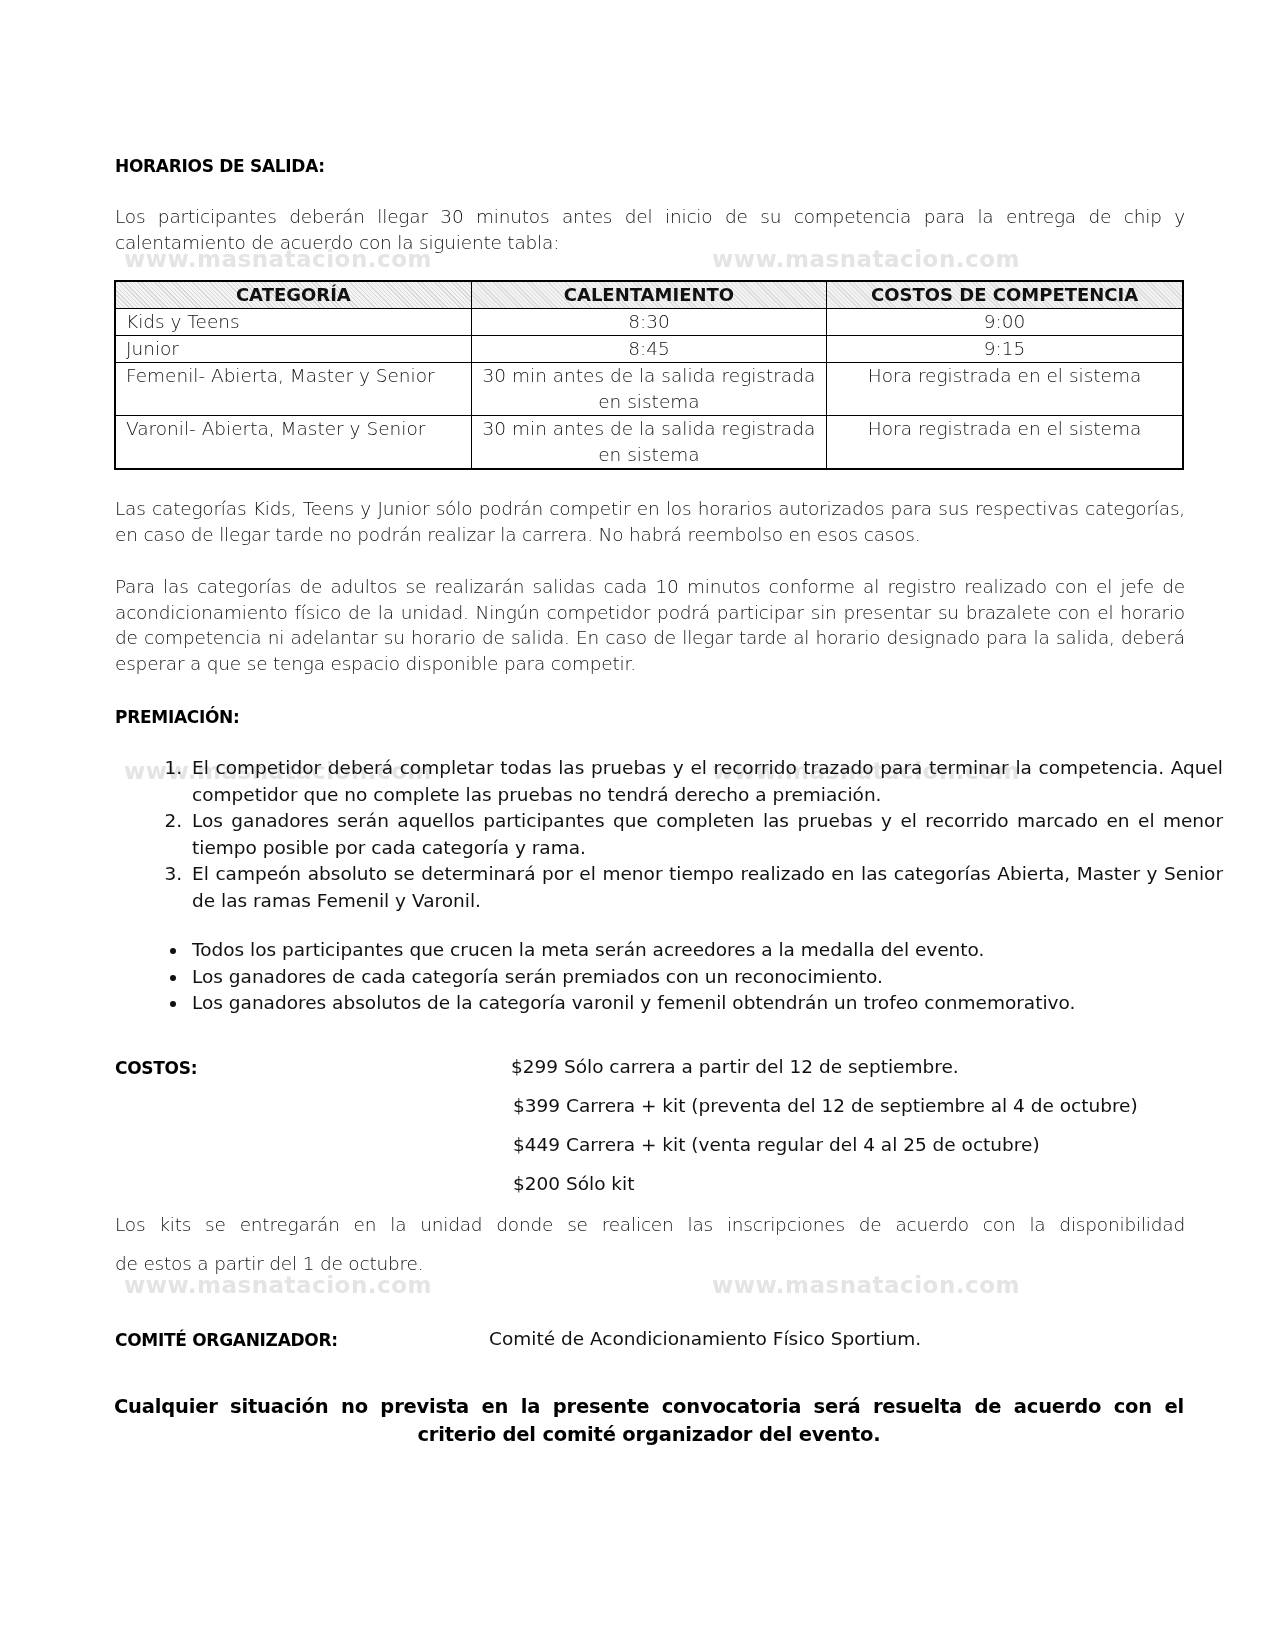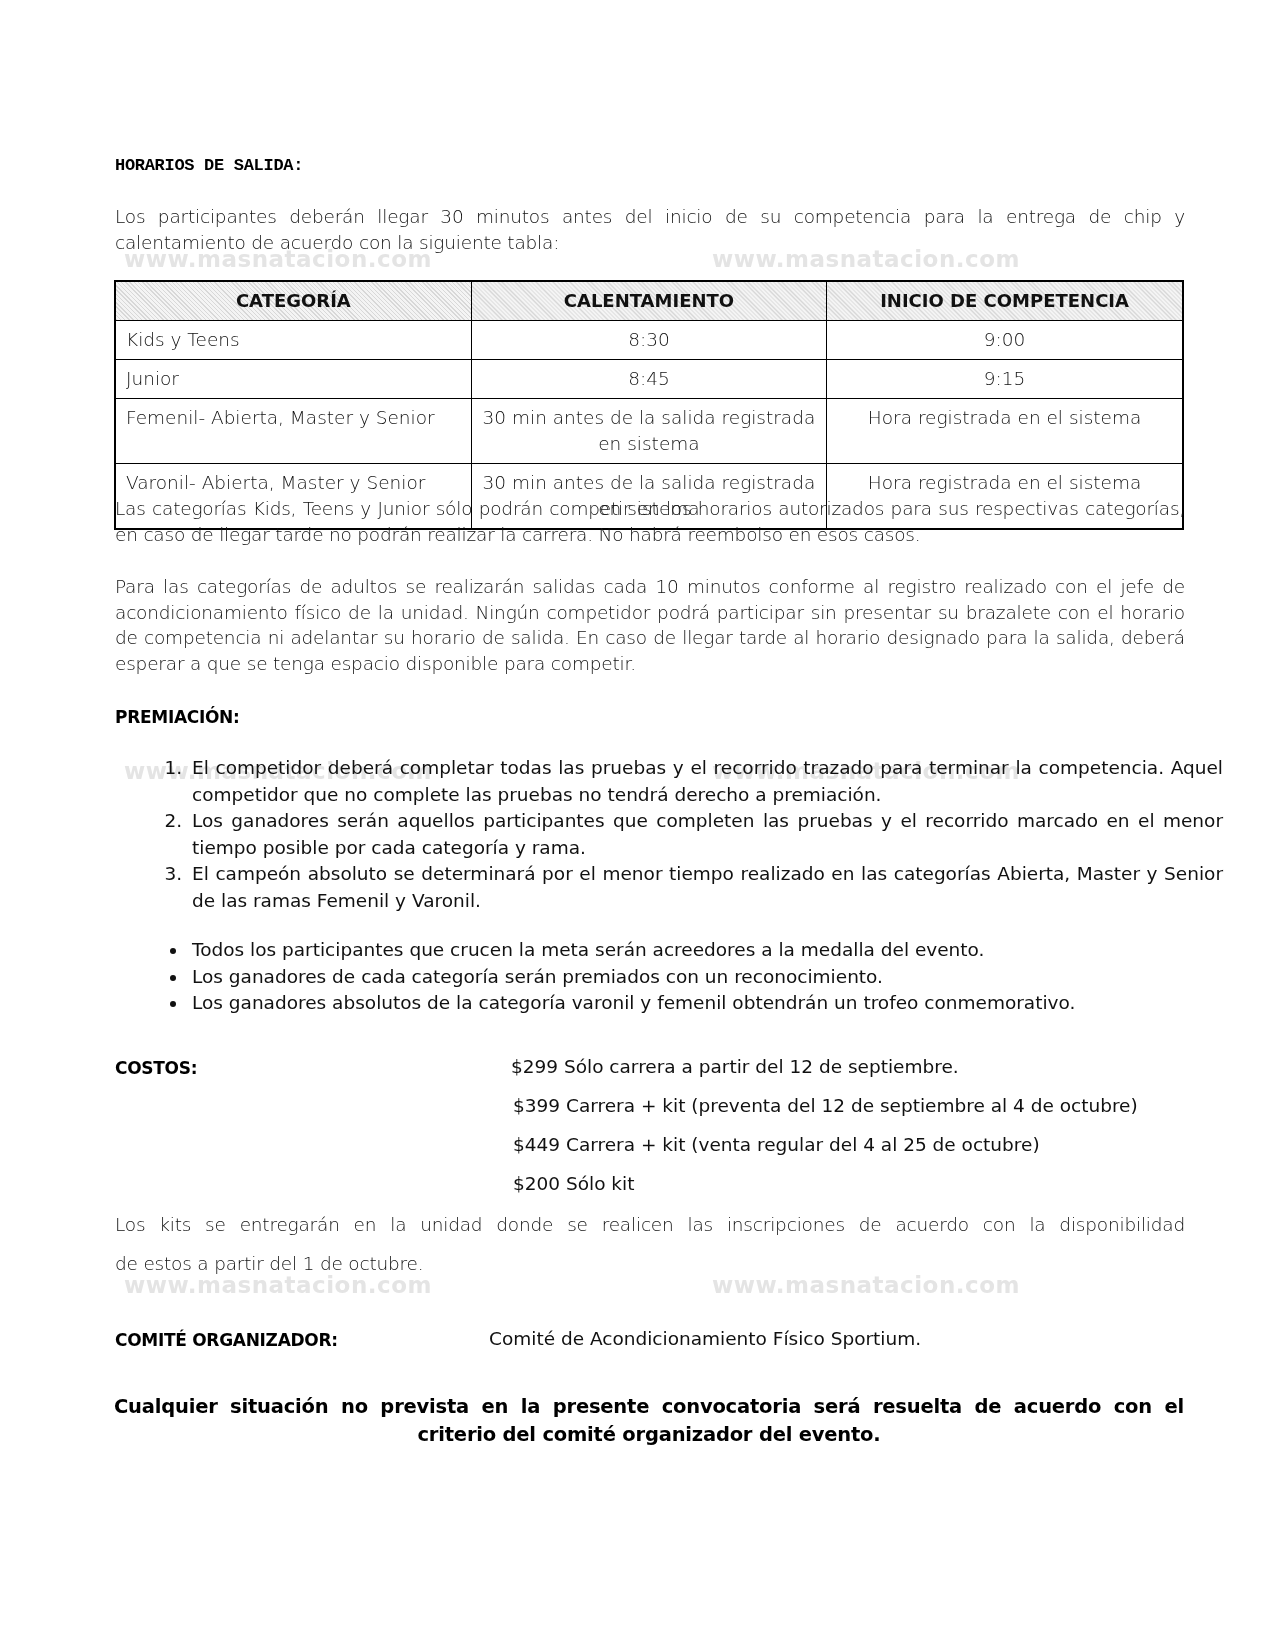--- a/index.html
+++ b/index.html
@@ -4,21 +4,21 @@
 <style>
   html, body { margin:0; padding:0; }
   body { width:1275px; height:1650px; background:#ffffff; position:relative; overflow:hidden;
          font-family:"DejaVu Sans", sans-serif; color:#000; }
   .page { position:absolute; left:0; top:0; width:1275px; height:1650px; }
   .abs { position:absolute; }
   .h { font-weight:bold; font-size:17px; letter-spacing:-0.3px; }
   .p { font-size:18.5px; font-weight:300; line-height:25.5px; text-align:justify; color:#111; letter-spacing:-0.2px; }
   .wm { position:absolute; font-family:"DejaVu Sans", sans-serif; font-weight:bold; font-size:23px; color:#e4e4e4; letter-spacing:0.5px; }
   table.sched { position:absolute; left:114px; top:280px; width:1070px; border-collapse:collapse; font-size:18.5px; color:#111; }
-  table.sched th, table.sched td { border:1.5px solid #000; padding:6px 10px; font-weight:300; line-height:26px; vertical-align:top; }
+  table.sched th, table.sched td { border:1.5px solid #000; padding:0 10px; font-weight:300; line-height:26px; vertical-align:top; }
   table.sched th { font-weight:bold; font-size:18px; height:26px; text-align:center;
      background: repeating-linear-gradient(45deg, #d8d8d8 0 1px, #f4f4f4 1px 3px); }
   table.sched { border:2px solid #000; }
   td.c { text-align:center;margin-left:32px; }
   ol.list { position:absolute; left:150px; top:755px; width:1035px; margin:0; padding-left:38px; }
   ol.list li { font-size:18.5px; line-height:26.5px; text-align:justify; color:#111; padding-left:4px; }
   ul.bul { position:absolute; left:150px; top:937px; width:1035px; margin:0; padding-left:38px; list-style:disc; }
   ul.bul li { font-size:18.5px; line-height:26.5px; color:#111; padding-left:4px; }
   .cost { font-size:18.5px; color:#111; }
   .final { position:absolute; left:114px; top:1393px; width:1070px; font-weight:bold; font-size:19.5px; text-align:center; line-height:28px; letter-spacing:-0.2px; }
@@ -29,34 +29,34 @@
 
 <div class="page">
 
   <div class="wm" style="left:124px; top:246px;">www.masnatacion.com</div>
   <div class="wm" style="left:712px; top:246px;">www.masnatacion.com</div>
   <div class="wm" style="left:124px; top:758px;">www.masnatacion.com</div>
   <div class="wm" style="left:712px; top:758px;">www.masnatacion.com</div>
   <div class="wm" style="left:124px; top:1272px;">www.masnatacion.com</div>
   <div class="wm" style="left:712px; top:1272px;">www.masnatacion.com</div>
 
-  <div class="abs h" style="left:115px; top:156px;font-family:Liberation Mono, monospace;">HORARIOS DE SALIDA:</div>
+  <div class="abs h" style="left:115px; top:156px;">HORARIOS DE SALIDA:</div>
   <div class="abs p" style="left:115px; top:204px; width:1070px;">Los participantes deberán llegar 30 minutos antes del inicio de su competencia para la entrega de chip y calentamiento de acuerdo con la siguiente tabla:</div>
 
   <table class="sched">
     <colgroup>
         <col style="width:357px">
         <col style="width:356px">
         <col style="width:357px">
       </colgroup>
     <thead>
       <tr>
         <th>CATEGORÍA</th>
         <th>CALENTAMIENTO</th>
-        <th>INICIO DE COMPETENCIA</th>
+        <th>COSTOS DE COMPETENCIA</th>
       </tr>
     </thead>
     <tbody>
       <tr>
         <td>Kids y Teens</td>
         <td class="c">8:30</td>
         <td class="c">9:00</td>
       </tr>
       <tr>
         <td>Junior</td>

